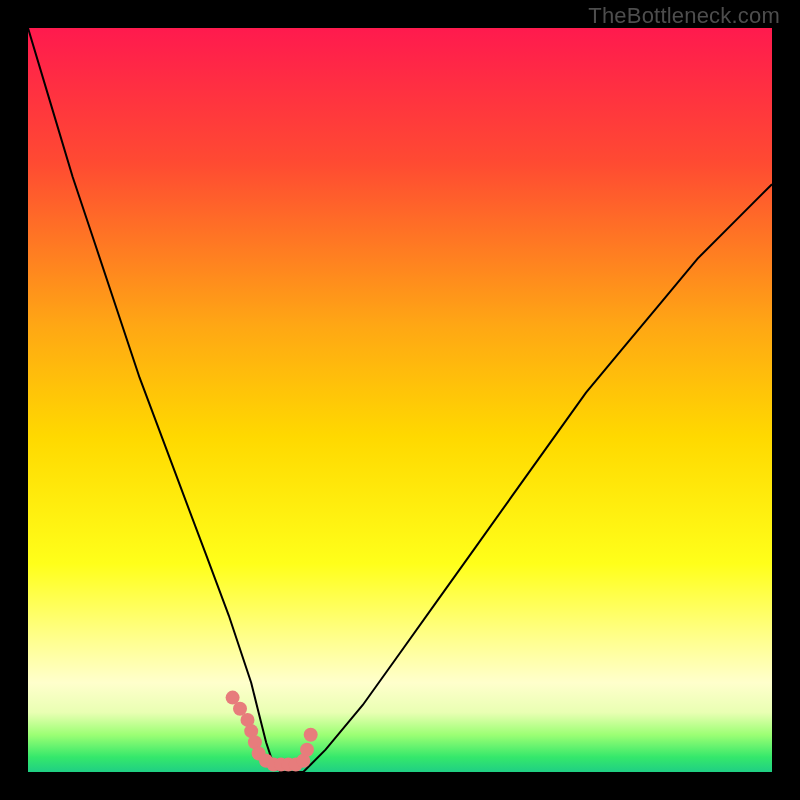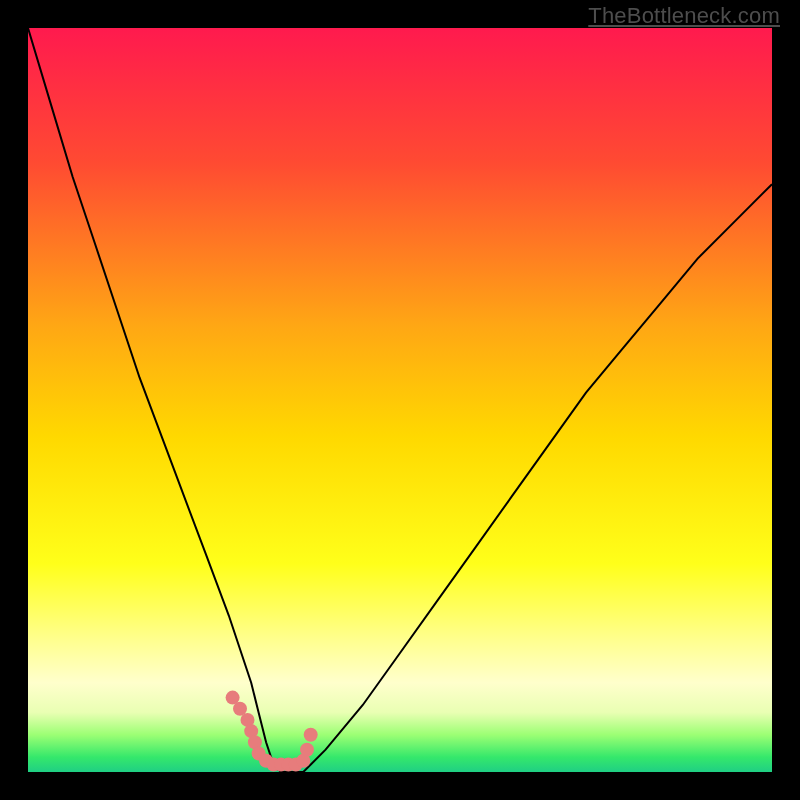--- a/index.html
+++ b/index.html
@@ -26,21 +26,20 @@
     
   }
   .watermark {
     position: absolute;
     top: 3px;
     right: 20px;
     color: #4d4d4d;
     font-size: 22px;
     font-weight: 400;
     letter-spacing: 0.2px;
-    text-decoration: underline;
   }
   svg.curve {
     position: absolute;
     left: 0;
     top: 0;
     width: 744px;
     height: 744px;
     overflow: visible;
   }
   .curve-path {

